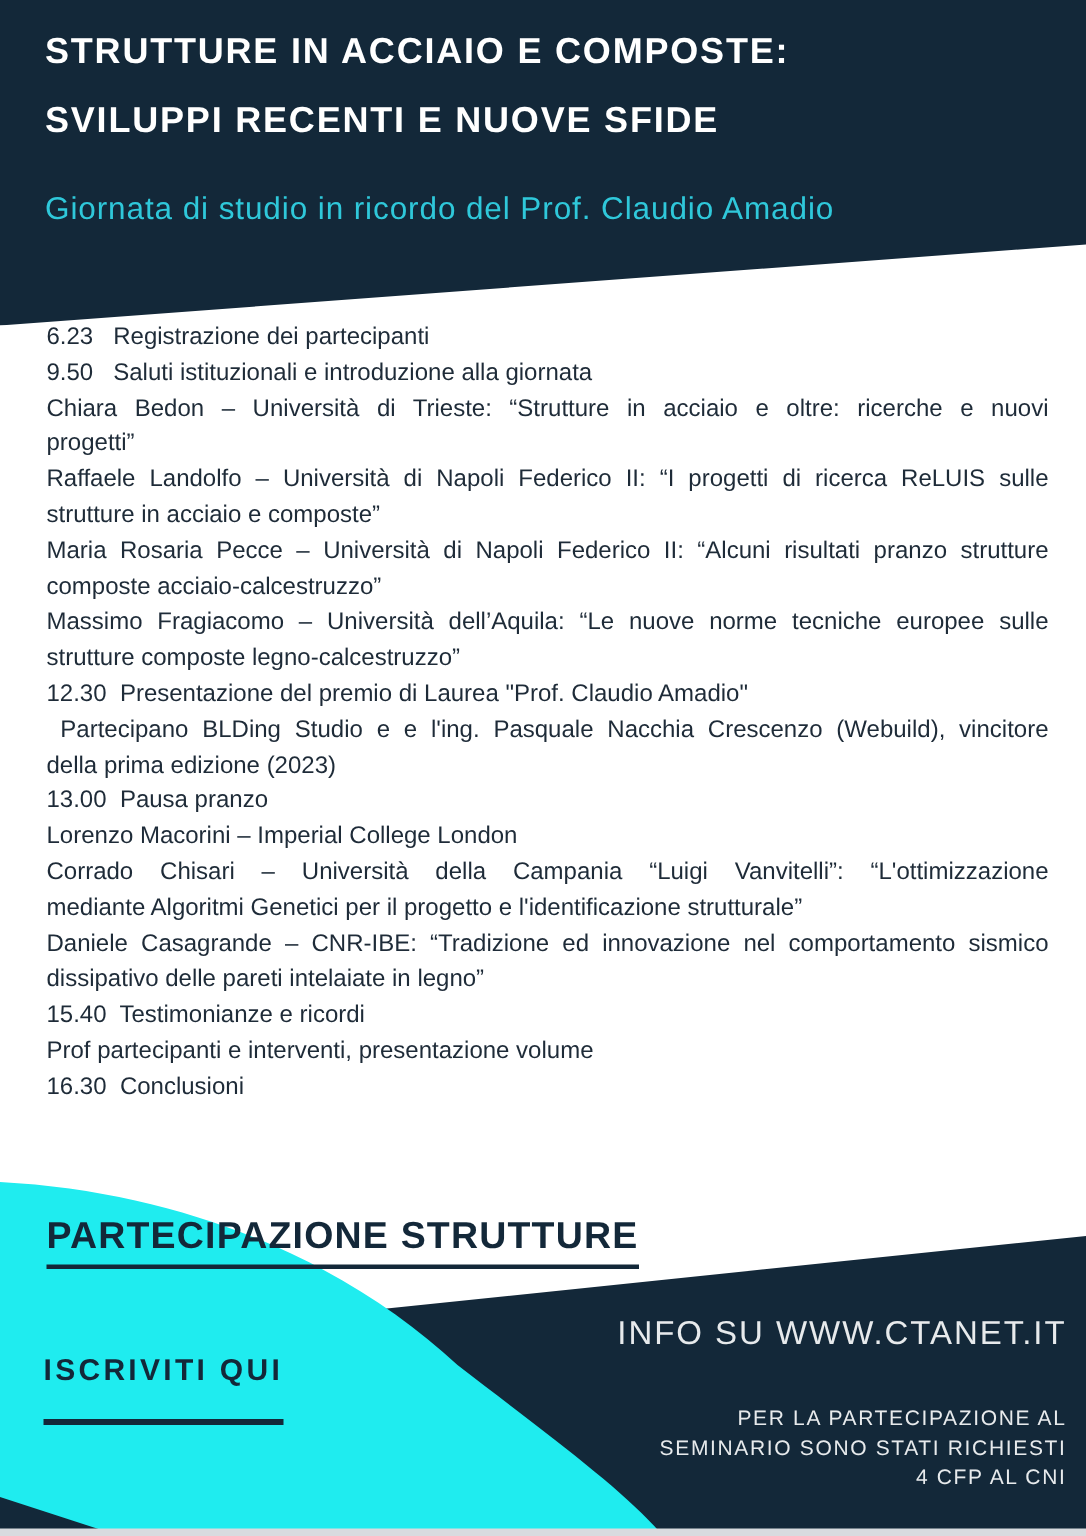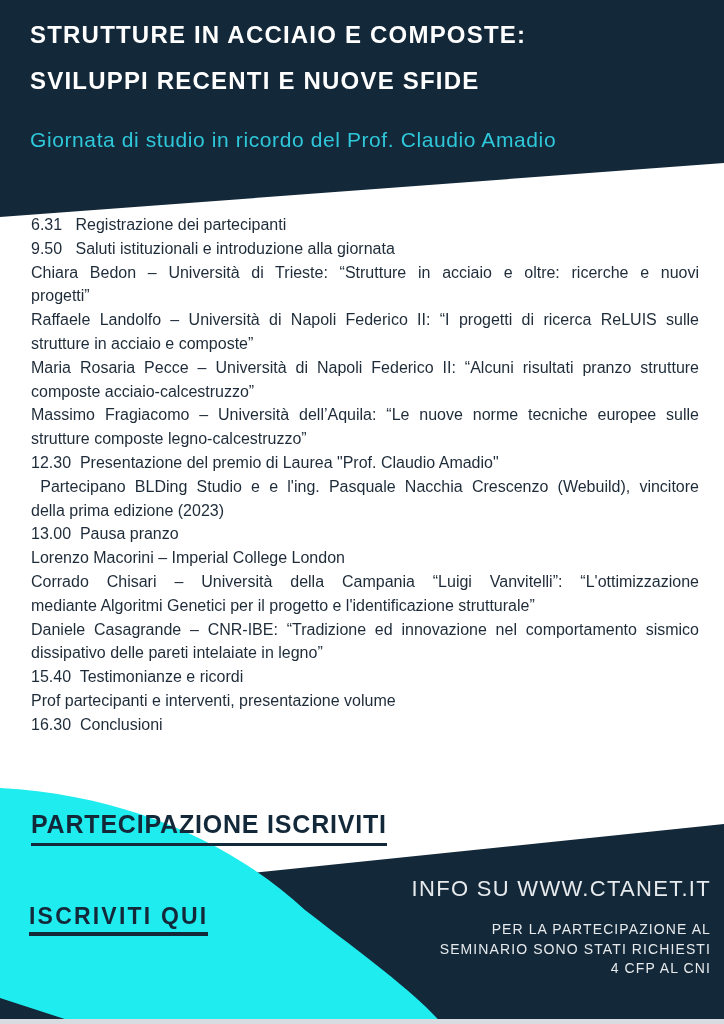--- a/index.html
+++ b/index.html
@@ -47,49 +47,49 @@
   .navy-shape{fill:var(--navy);}
   .cyan-shape{fill:var(--cyan);}
   
   .free-banner{
     position:absolute;left:31px;top:810px;
     color:var(--navy);font-size:25px;font-weight:bold;letter-spacing:0.8px;
     padding-bottom:4px;border-bottom:3px solid var(--navy);white-space:nowrap;
   }
   .register-link{
     position:absolute;left:29px;top:903px;
-    color:var(--navy);font-size:23px;font-weight:bold;letter-spacing:2.2px;
-    text-decoration:none;padding-bottom:2px;border-bottom:4px solid var(--navy);white-space:nowrap;
+    color:var(--navy);font-size:20px;font-weight:bold;letter-spacing:2.2px;
+    text-decoration:none;padding-bottom:20px;border-bottom:4px solid var(--navy);white-space:nowrap;
   }
   
   .footer-info{
     position:absolute;right:13px;top:876px;text-align:right;color:var(--light);
   }
   .info-line{font-size:22px;letter-spacing:1.3px;white-space:nowrap;}
-  .cfp{margin-top:18px;font-size:14px;line-height:19.5px;letter-spacing:1.1px;}
+  .cfp{margin-top:34px;font-size:14px;line-height:19.5px;letter-spacing:1.1px;}
   .cfp-line{white-space:nowrap;}
   .bottom-strip{
     position:absolute;left:0;top:1019px;width:724px;height:5px;background:var(--strip);
   }
 </style>
 </head>
 <body>
 
 <div class="page">
 
   <header class="hero">
     <h1 class="title">
       <span class="tl">STRUTTURE IN ACCIAIO E COMPOSTE:</span>
       <span class="tl">SVILUPPI RECENTI E NUOVE SFIDE</span>
     </h1>
     <p class="subtitle">Giornata di studio in ricordo del Prof. Claudio Amadio</p>
   </header>
 
   <main class="schedule" id="schedule">
-      <div class="s-line">6.31   Registrazione dei partecipanti</div>
+      <div class="s-line">6.23   Registrazione dei partecipanti</div>
       <div class="s-line">9.50   Saluti istituzionali e introduzione alla giornata</div>
       <div class="s-line j">Chiara Bedon – Università di Trieste: “Strutture in acciaio e oltre: ricerche e nuovi</div>
       <div class="s-line">progetti”</div>
       <div class="s-line j">Raffaele Landolfo – Università di Napoli Federico II: “I progetti di ricerca ReLUIS sulle</div>
       <div class="s-line">strutture in acciaio e composte”</div>
       <div class="s-line j">Maria Rosaria Pecce – Università di Napoli Federico II: “Alcuni risultati pranzo strutture</div>
       <div class="s-line">composte acciaio-calcestruzzo”</div>
       <div class="s-line j">Massimo Fragiacomo – Università dell’Aquila: “Le nuove norme tecniche europee sulle</div>
       <div class="s-line">strutture composte legno-calcestruzzo”</div>
       <div class="s-line">12.30  Presentazione del premio di Laurea "Prof. Claudio Amadio"</div>
@@ -104,21 +104,21 @@
       <div class="s-line">15.40  Testimonianze e ricordi</div>
       <div class="s-line">Prof partecipanti e interventi, presentazione volume</div>
       <div class="s-line">16.30  Conclusioni</div>
     </main>
 
   <svg class="bottom-art" viewBox="0 0 724 289" preserveAspectRatio="none" aria-hidden="true">
     <polygon class="navy-shape" points="0,164 724,89 724,289 0,289"></polygon>
     <path class="cyan-shape" d="M0,53 C130,60 235,110 305,175 C370,225 418,260 442,289 L80,289 L0,263 Z"></path>
   </svg>
 
-  <div class="free-banner">PARTECIPAZIONE ISCRIVITI</div>
+  <div class="free-banner">PARTECIPAZIONE STRUTTURE</div>
 
   <a class="register-link" href="#">ISCRIVITI QUI</a>
 
   <div class="footer-info">
     <div class="info-line">INFO SU WWW.CTANET.IT</div>
     <div class="cfp">
       <div class="cfp-line">PER LA PARTECIPAZIONE AL</div>
       <div class="cfp-line">SEMINARIO SONO STATI RICHIESTI</div>
       <div class="cfp-line">4 CFP AL CNI</div>
     </div>

